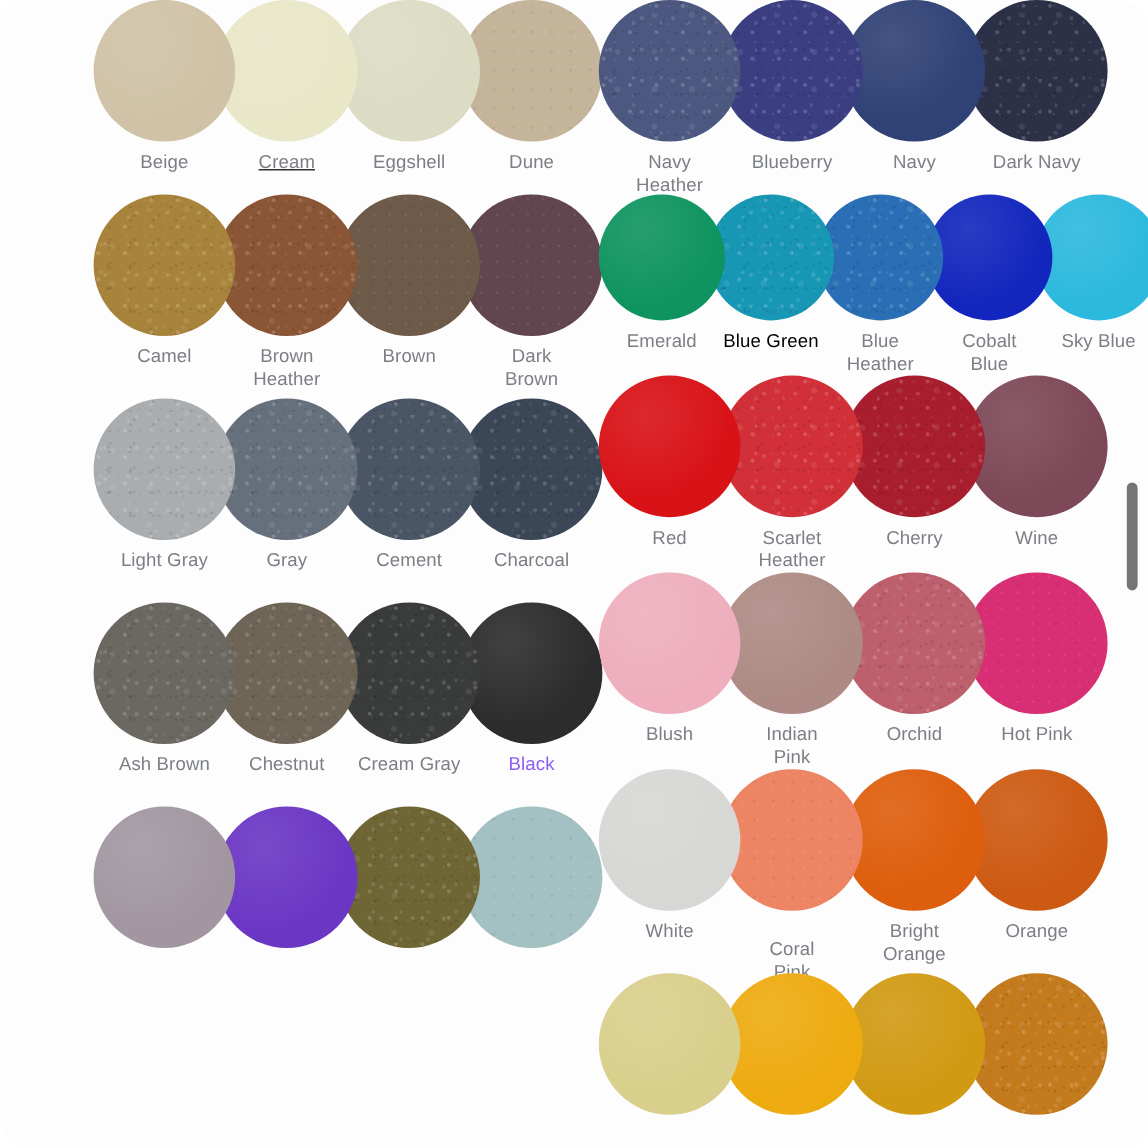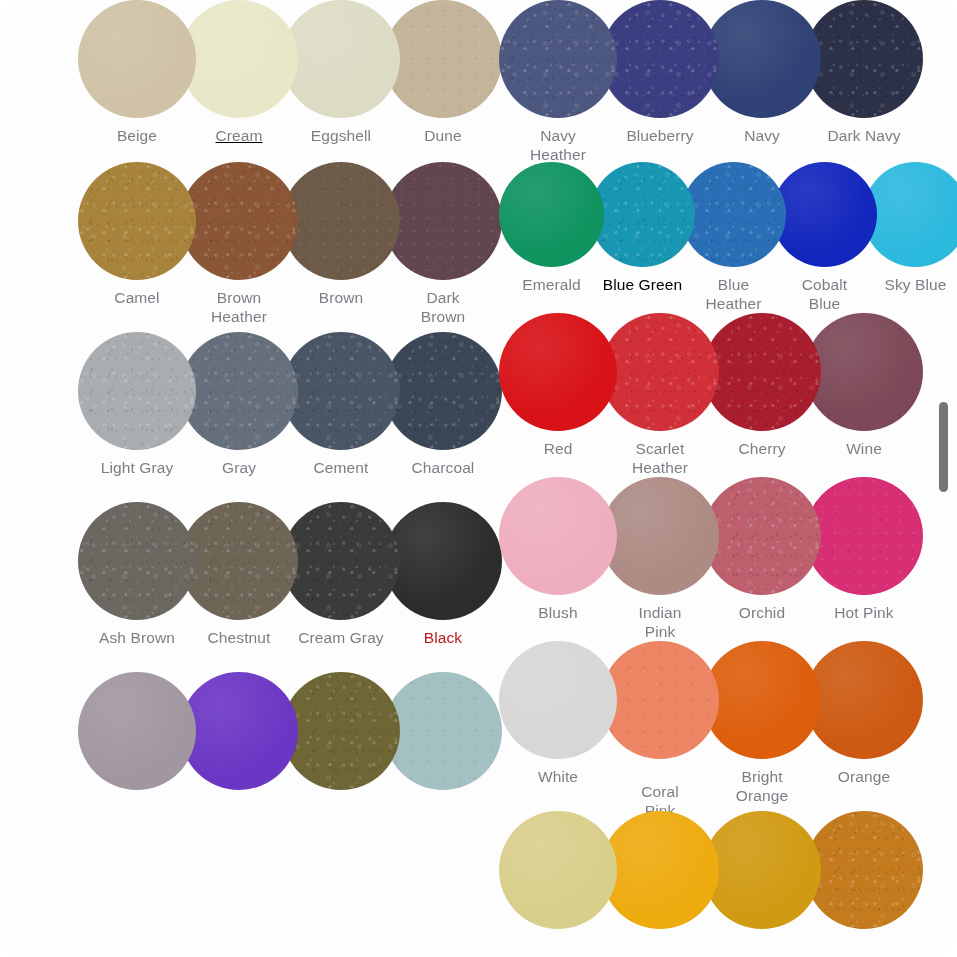--- a/index.html
+++ b/index.html
@@ -202,21 +202,21 @@
           <div class="swatch-cell" style="z-index: 3; width: 118px; margin-left: -16px;">
             <div class="swatch-disc tex-heather" style="width: 118px; height: 118px; background: rgb(111, 101, 87);"></div>
             <div class="swatch-label" style="color: rgb(123, 127, 133);">Chestnut</div>
           </div>
           <div class="swatch-cell" style="z-index: 2; width: 118px; margin-left: -16px;">
             <div class="swatch-disc tex-heather" style="width: 118px; height: 118px; background: rgb(58, 60, 59);"></div>
             <div class="swatch-label" style="color: rgb(123, 127, 133);">Cream Gray</div>
           </div>
           <div class="swatch-cell" style="z-index: 1; width: 118px; margin-left: -16px;">
             <div class="swatch-disc tex-smooth" style="width: 118px; height: 118px; background: rgb(44, 44, 44);"></div>
-            <div class="swatch-label" style="color: #b91c1c;">Black</div>
+            <div class="swatch-label" style="color: #8b5cf6;">Black</div>
           </div>
         </div>
         <div class="swatch-row">
           <div class="swatch-cell" style="z-index: 4; width: 118px;">
             <div class="swatch-disc tex-smooth" style="width: 118px; height: 118px; background: rgb(162, 151, 161);"></div>
           </div>
           <div class="swatch-cell" style="z-index: 3; width: 118px; margin-left: -16px;">
             <div class="swatch-disc tex-smooth" style="width: 118px; height: 118px; background: rgb(107, 54, 196);"></div>
           </div>
           <div class="swatch-cell" style="z-index: 2; width: 118px; margin-left: -16px;">

